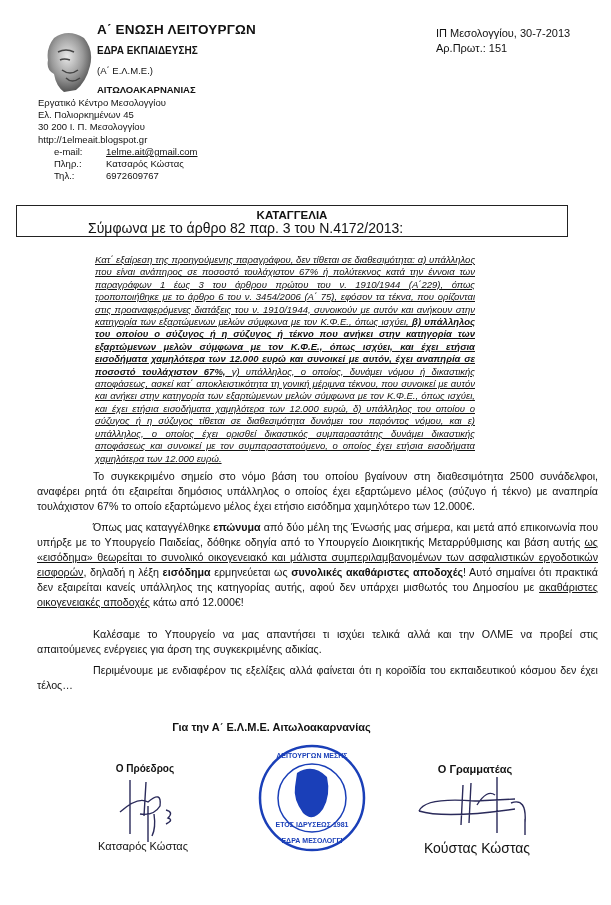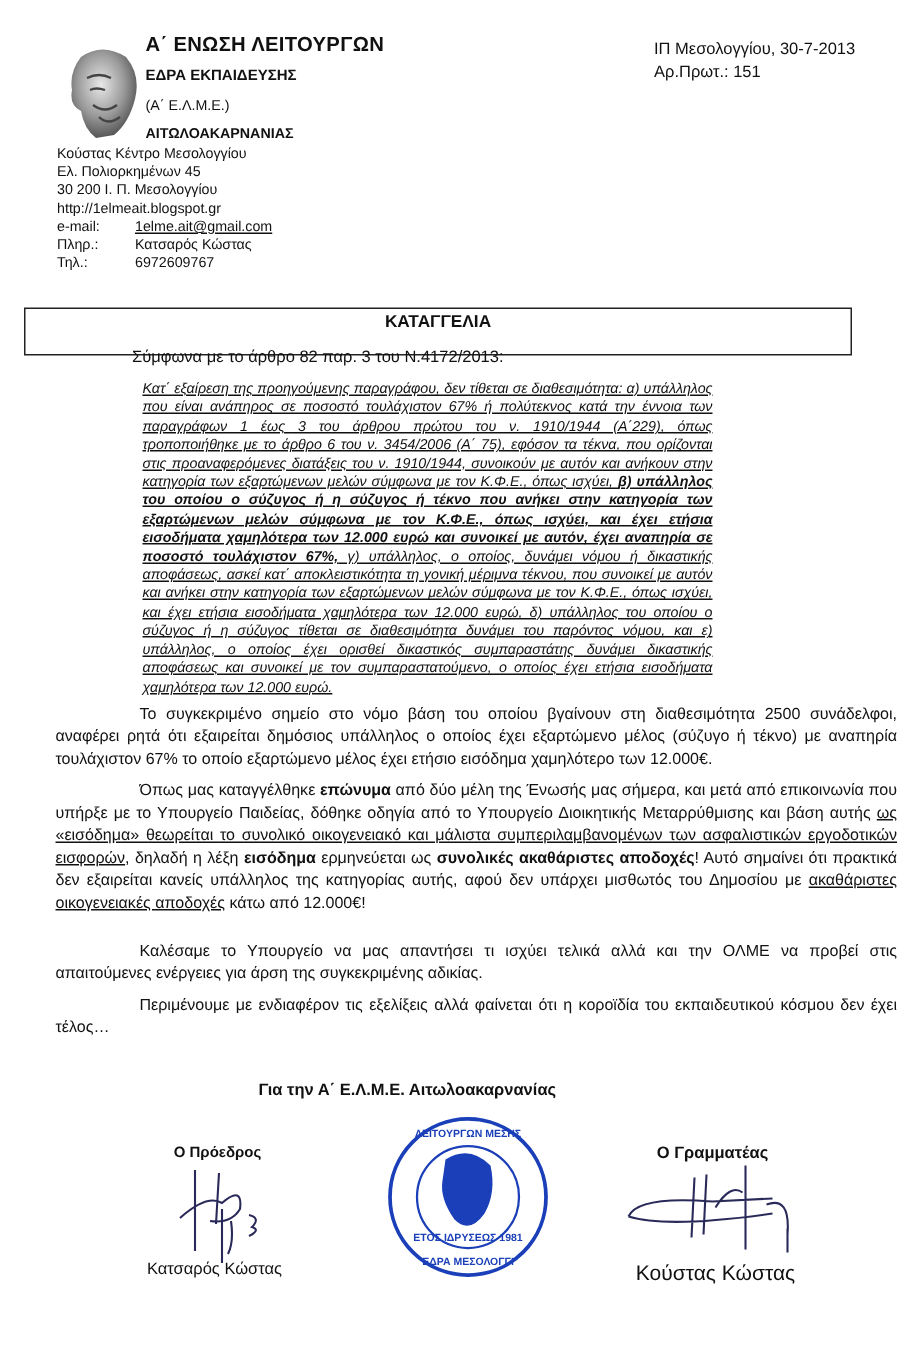--- a/index.html
+++ b/index.html
@@ -5,25 +5,25 @@
   html, body { margin:0; padding:0; background:#fff; }
   body { width:611px; height:905px; position:relative; overflow:hidden; font-family:"Liberation Sans", sans-serif; color:#111; }
   .abs { position:absolute; }
   .logo { left:40px; top:30px; width:56px; height:62px; }
   .org1 { left:97px; top:22px; font-size:13.5px; font-weight:bold; letter-spacing:0.2px; }
   .org2 { left:97px; top:45px; font-size:10px; font-weight:bold; }
   .org3 { left:97px; top:65px; font-size:9.5px; }
   .org4 { left:97px; top:84px; font-size:9.5px; font-weight:bold; }
   .addr { left:38px; top:97px; font-size:9.5px; line-height:12.2px; }
   .addr .row { display:flex; }
-  .addr .k { width:52px; }
+  .addr .k { width:52px;margin-left:16px; }
   .addr a { color:#111; text-decoration:underline; }
   .date { left:436px; top:26px; font-size:11px; line-height:15px; }
   .titlebox { left:16px; top:205px; width:552px; height:32px; border:1.3px solid #222; box-sizing:border-box; text-align:center; font-weight:bold; font-size:11.5px; line-height:18px; }
-  .intro { left:88px; top:232px; font-size:11px; }
+  .intro { left:88px; top:220px; font-size:14px; }
   .quote { left:95px; top:254px; width:390px; font-size:9.5px; line-height:12.4px; font-style:italic; text-align:justify; width:380px;text-decoration:underline; }
   .quote { width:380px; }
   .quote b { font-weight:bold; }
   .para { left:37px; width:561px; font-size:10.7px; line-height:15px; text-align:justify; }
   .para .ind { display:inline-block; width:56px; }
   .para u { text-decoration:underline; }
   .for { left:0; width:543px; top:721px; text-align:center; font-weight:bold; font-size:11px; }
   .role1 { left:90px; top:763px; width:110px; text-align:center; font-weight:bold; font-size:10px; }
   .role2 { left:425px; top:763px; width:100px; text-align:center; font-weight:bold; font-size:11px; }
   .name1 { left:78px; top:840px; width:130px; text-align:center; font-size:11px; }
@@ -47,21 +47,21 @@
     <path d="M14 8 Q28 -2 44 8 Q54 20 50 36 Q46 52 36 60 L24 62 Q16 56 14 44 Q6 40 8 30 Q6 18 14 8Z" fill="url(#g)"></path>
     <path d="M18 22 Q26 18 34 22 M20 30 Q24 28 30 30 M22 40 Q30 46 38 40 M26 48 Q32 54 40 48" stroke="#444" stroke-width="1.5" fill="none"></path>
   </svg>
 </div>
 <div class="abs org1">Α΄ ΕΝΩΣΗ ΛΕΙΤΟΥΡΓΩΝ</div>
 <div class="abs org2">ΕΔΡΑ ΕΚΠΑΙΔΕΥΣΗΣ</div>
 <div class="abs org3">(Α΄ Ε.Λ.Μ.Ε.)</div>
 <div class="abs org4">ΑΙΤΩΛΟΑΚΑΡΝΑΝΙΑΣ</div>
 
 <div class="abs addr">
-  <div>Κούστας Κέντρο Μεσολογγίου</div>
+  <div>Εργατικό Κέντρο Μεσολογγίου</div>
   <div>Ελ. Πολιορκημένων 45</div>
   <div>30 200 Ι. Π. Μεσολογγίου</div>
   <div>http://1elmeait.blogspot.gr</div>
   <div class="row">
     <span class="k">e-mail:</span>
     <a>1elme.ait@gmail.com</a>
   </div>
   <div class="row">
     <span class="k">Πληρ.:</span>
     <span>Κατσαρός Κώστας</span>

